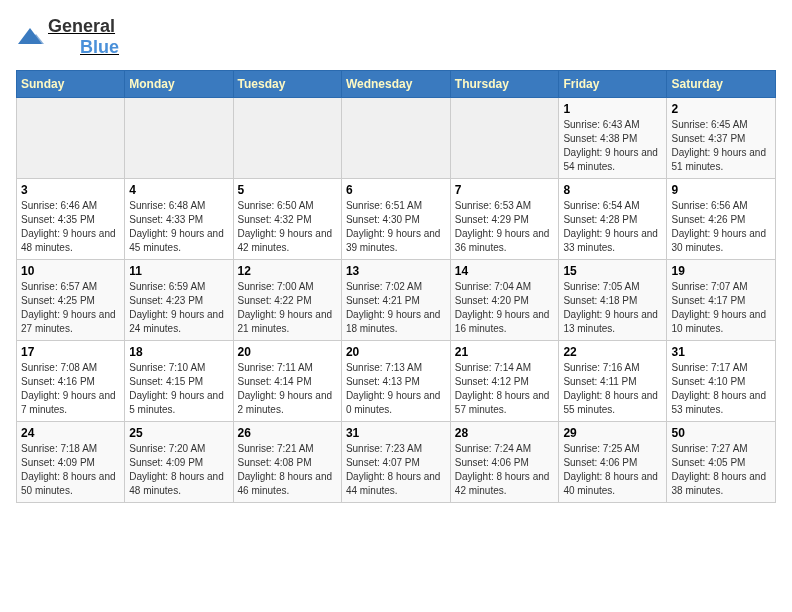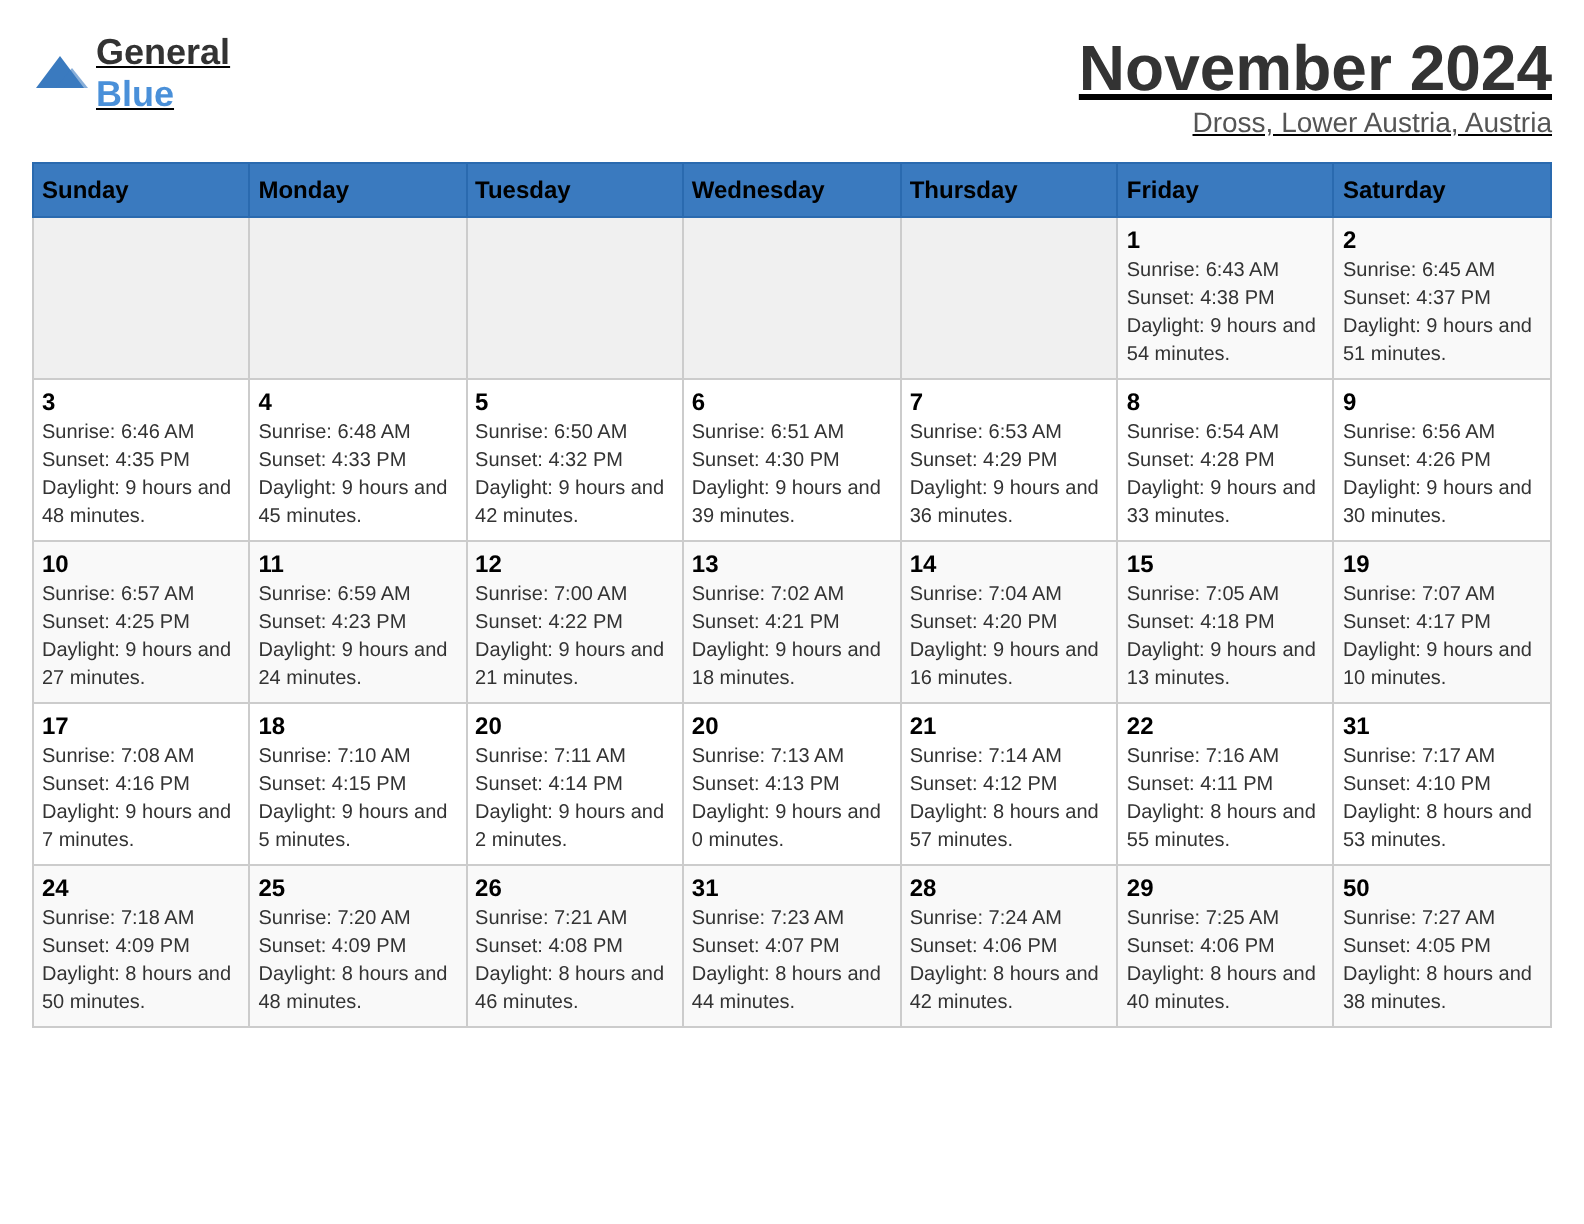--- a/index.html
+++ b/index.html
@@ -38,21 +38,21 @@
       font-size: 14px;
       color: #555;
     }
     table {
       width: 100%;
       border-collapse: collapse;
       font-size: 11px;
     }
     thead tr th {
       background-color: #3a7abf;
-      color: #000000;
+      color: #fef9c3;
       font-size: 12px;
       font-weight: bold;
       padding: 6px 4px;
       text-align: left;
       border: 1px solid #2a6aaf;
     }
     tbody tr td {
       border: 1px solid #ccc;
       vertical-align: top;
       padding: 4px;
@@ -82,26 +82,22 @@
 <body>
 
 <div class="header-area">
   <div class="logo">
     <svg class="logo-icon" viewBox="0 0 28 22" xmlns="http://www.w3.org/2000/svg">
       <polygon points="14,2 26,18 2,18" fill="#3a7abf"></polygon>
       <polygon points="20,8 28,18 12,18" fill="#3a7abf" opacity="0.6"></polygon>
     </svg>
     <div>
       <span style="font-size:18px;font-weight:bold;color:#333;">General</span><br>
-      <span style="font-size:18px;font-weight:bold;color:#4a90d9;">Blue</span>
+      <span style="font-size:18px;font-weight:bold;color:#4a90d9;margin-left:32px;">Blue</span>
     </div>
-  </div>
-  <div class="title-area">
-    <div class="month-title">November 2024</div>
-    <div class="location-title">Dross, Lower Austria, Austria</div>
   </div>
 </div>
 
 <table>
   <thead>
     <tr>
       <th>Sunday</th>
       <th>Monday</th>
       <th>Tuesday</th>
       <th>Wednesday</th>

